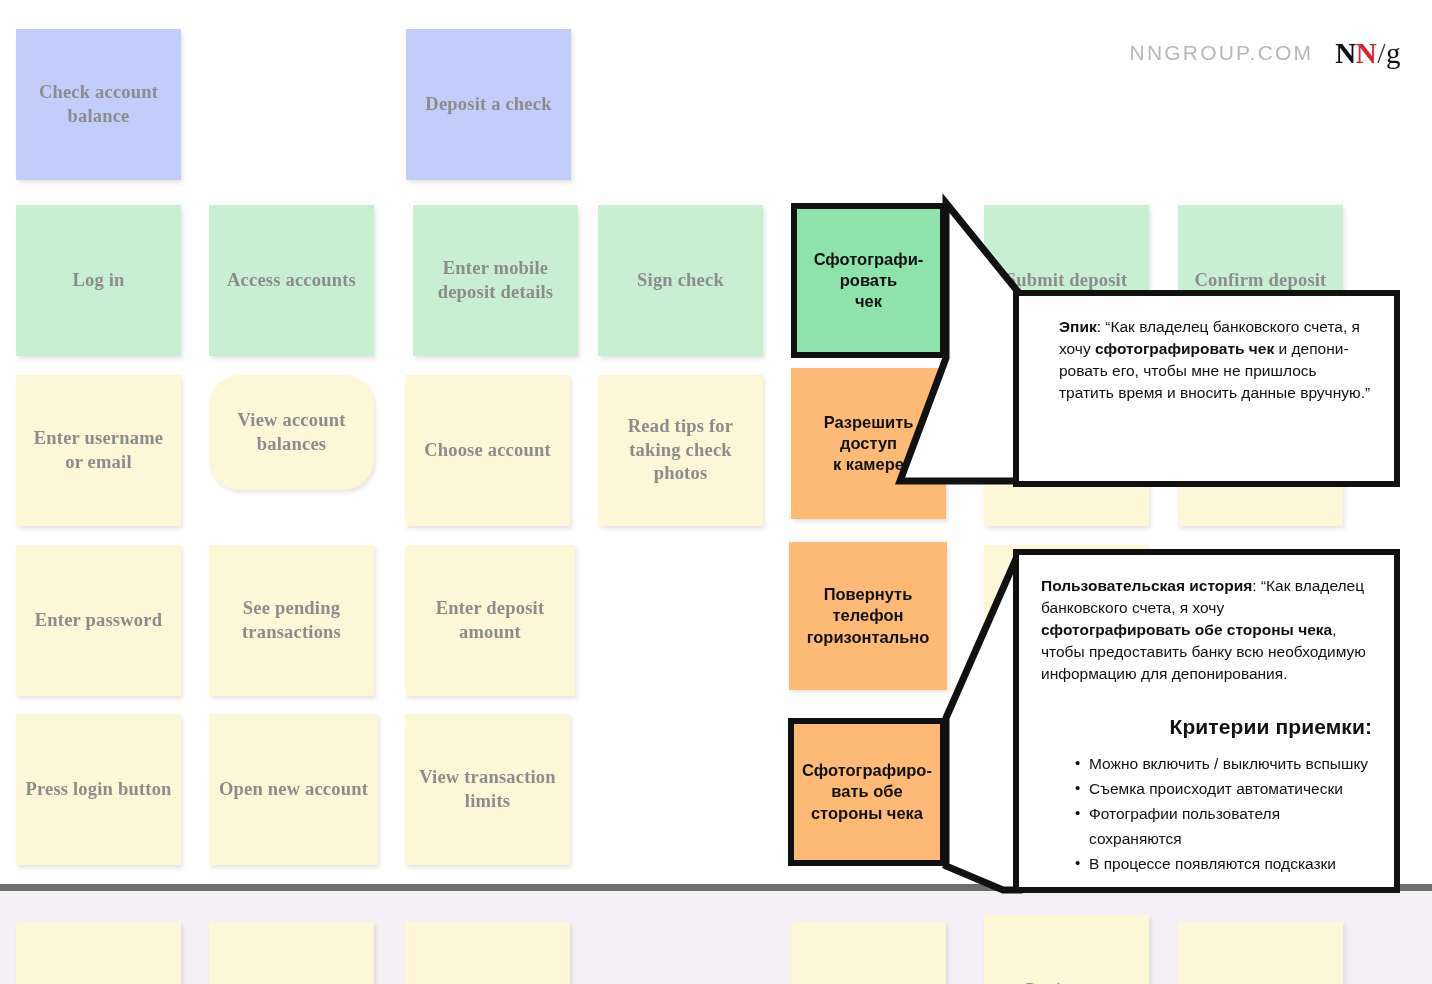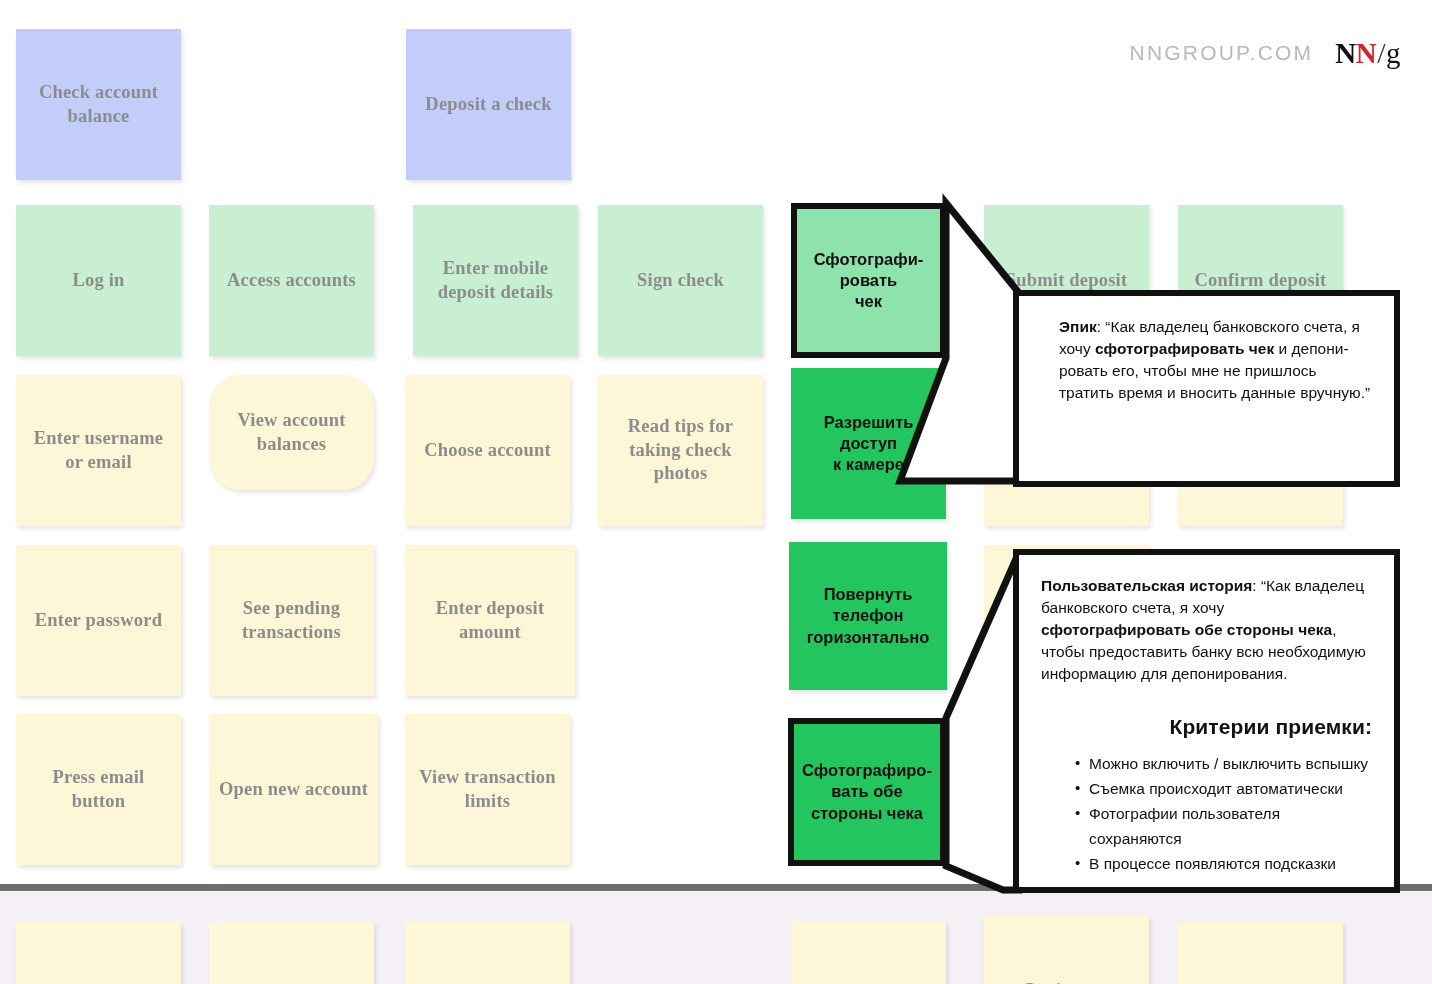--- a/index.html
+++ b/index.html
@@ -64,21 +64,21 @@
     color:#111111;
     font-weight:700;
     font-size:16.5px;
     font-family:"Liberation Sans", sans-serif;
   }
 
   .c-blue   { background:#c3cdfa; }
   .c-green  { background:#c9efd3; }
   .c-green-hi{background:#8ee3ac; }
   .c-yellow { background:#fdf7d8; }
-  .c-yellow-hi{background:#22c55e;}
+  .c-yellow-hi{background:#fdba74;}
 
   .card.boxed{
     border:6px solid #111111;
     box-shadow:none;
   }
 
   
   .callout{
     position:absolute;
     background:#ffffff;
@@ -171,21 +171,21 @@
       <div class="card en c-yellow" style="left: 405px; top: 545px; width: 170px; height: 151px;">
         <span class="ct">Enter deposit amount</span>
       </div>
       <div class="card ru c-yellow-hi" style="left: 789px; top: 542px; width: 158px; height: 148px;">
         <span class="ct">Повернуть<br>телефон<br>горизонтально</span>
       </div>
       <div class="card en c-yellow" style="left: 984px; top: 545px; width: 165px; height: 151px;">
         <span class="ct"></span>
       </div>
       <div class="card en c-yellow" style="left: 16px; top: 714px; width: 165px; height: 151px;">
-        <span class="ct">Press email button</span>
+        <span class="ct">Press login button</span>
       </div>
       <div class="card en c-yellow" style="left: 209px; top: 714px; width: 169px; height: 151px;">
         <span class="ct">Open new account</span>
       </div>
       <div class="card en c-yellow" style="left: 405px; top: 714px; width: 165px; height: 151px;">
         <span class="ct">View transaction limits</span>
       </div>
       <div class="card ru c-yellow-hi boxed" style="left: 788px; top: 718px; width: 158px; height: 148px;">
         <span class="ct">Сфотографиро-<br>вать обе<br>стороны чека</span>
       </div>

